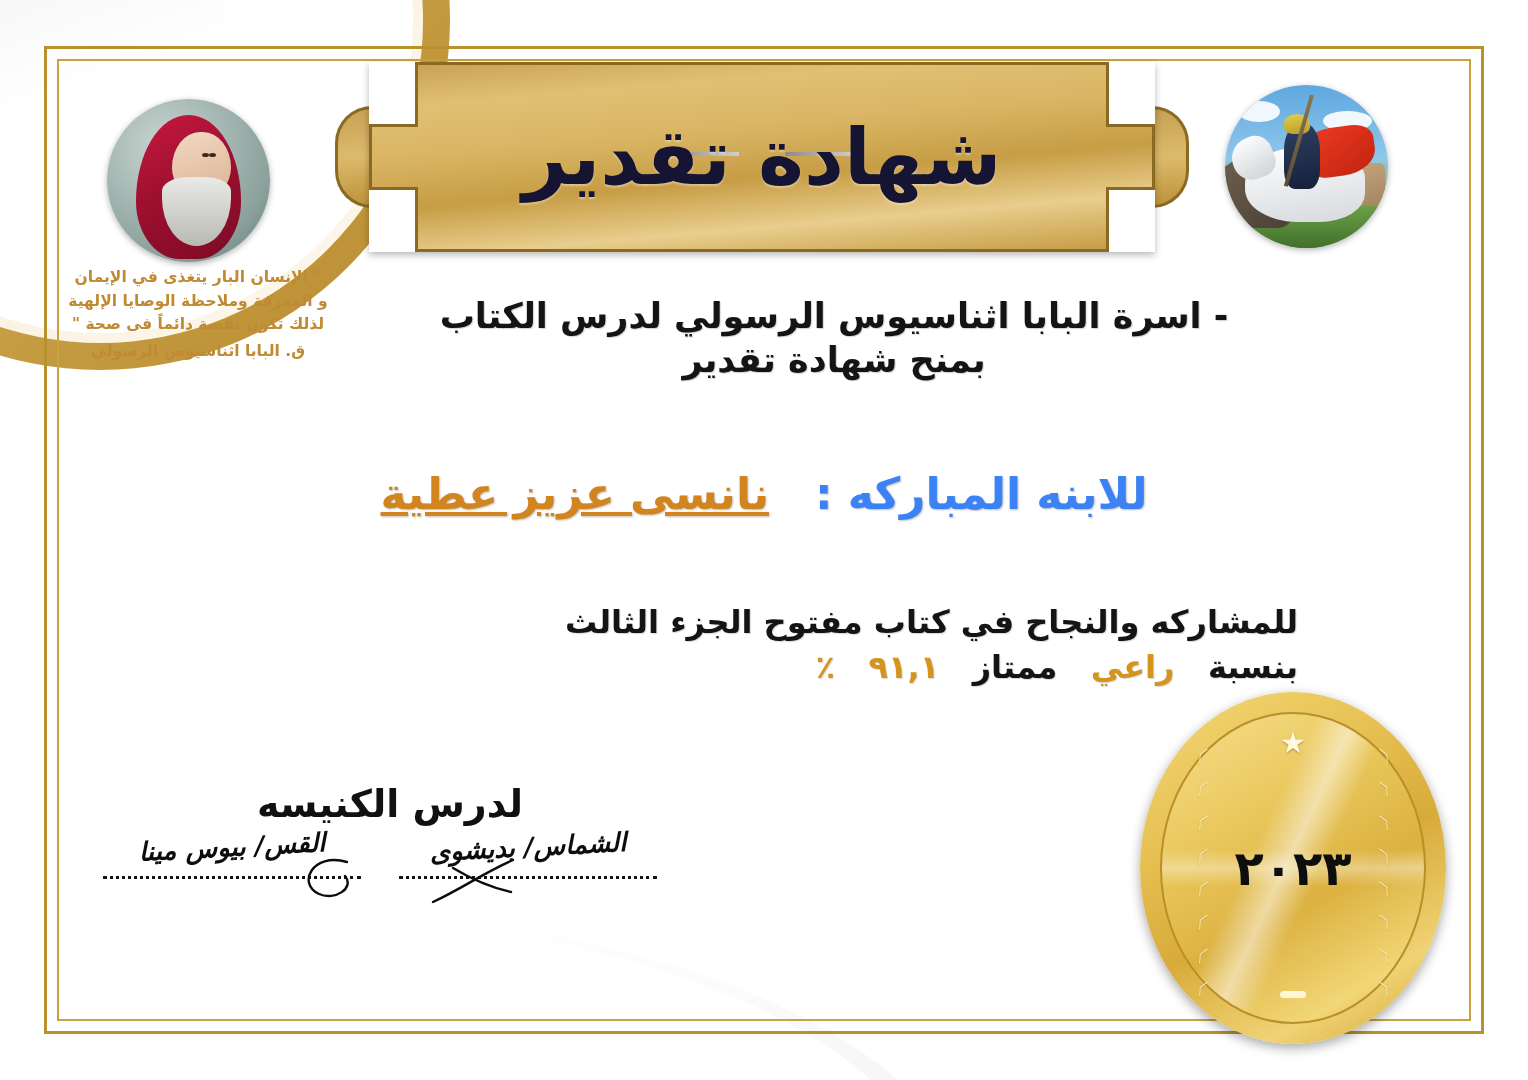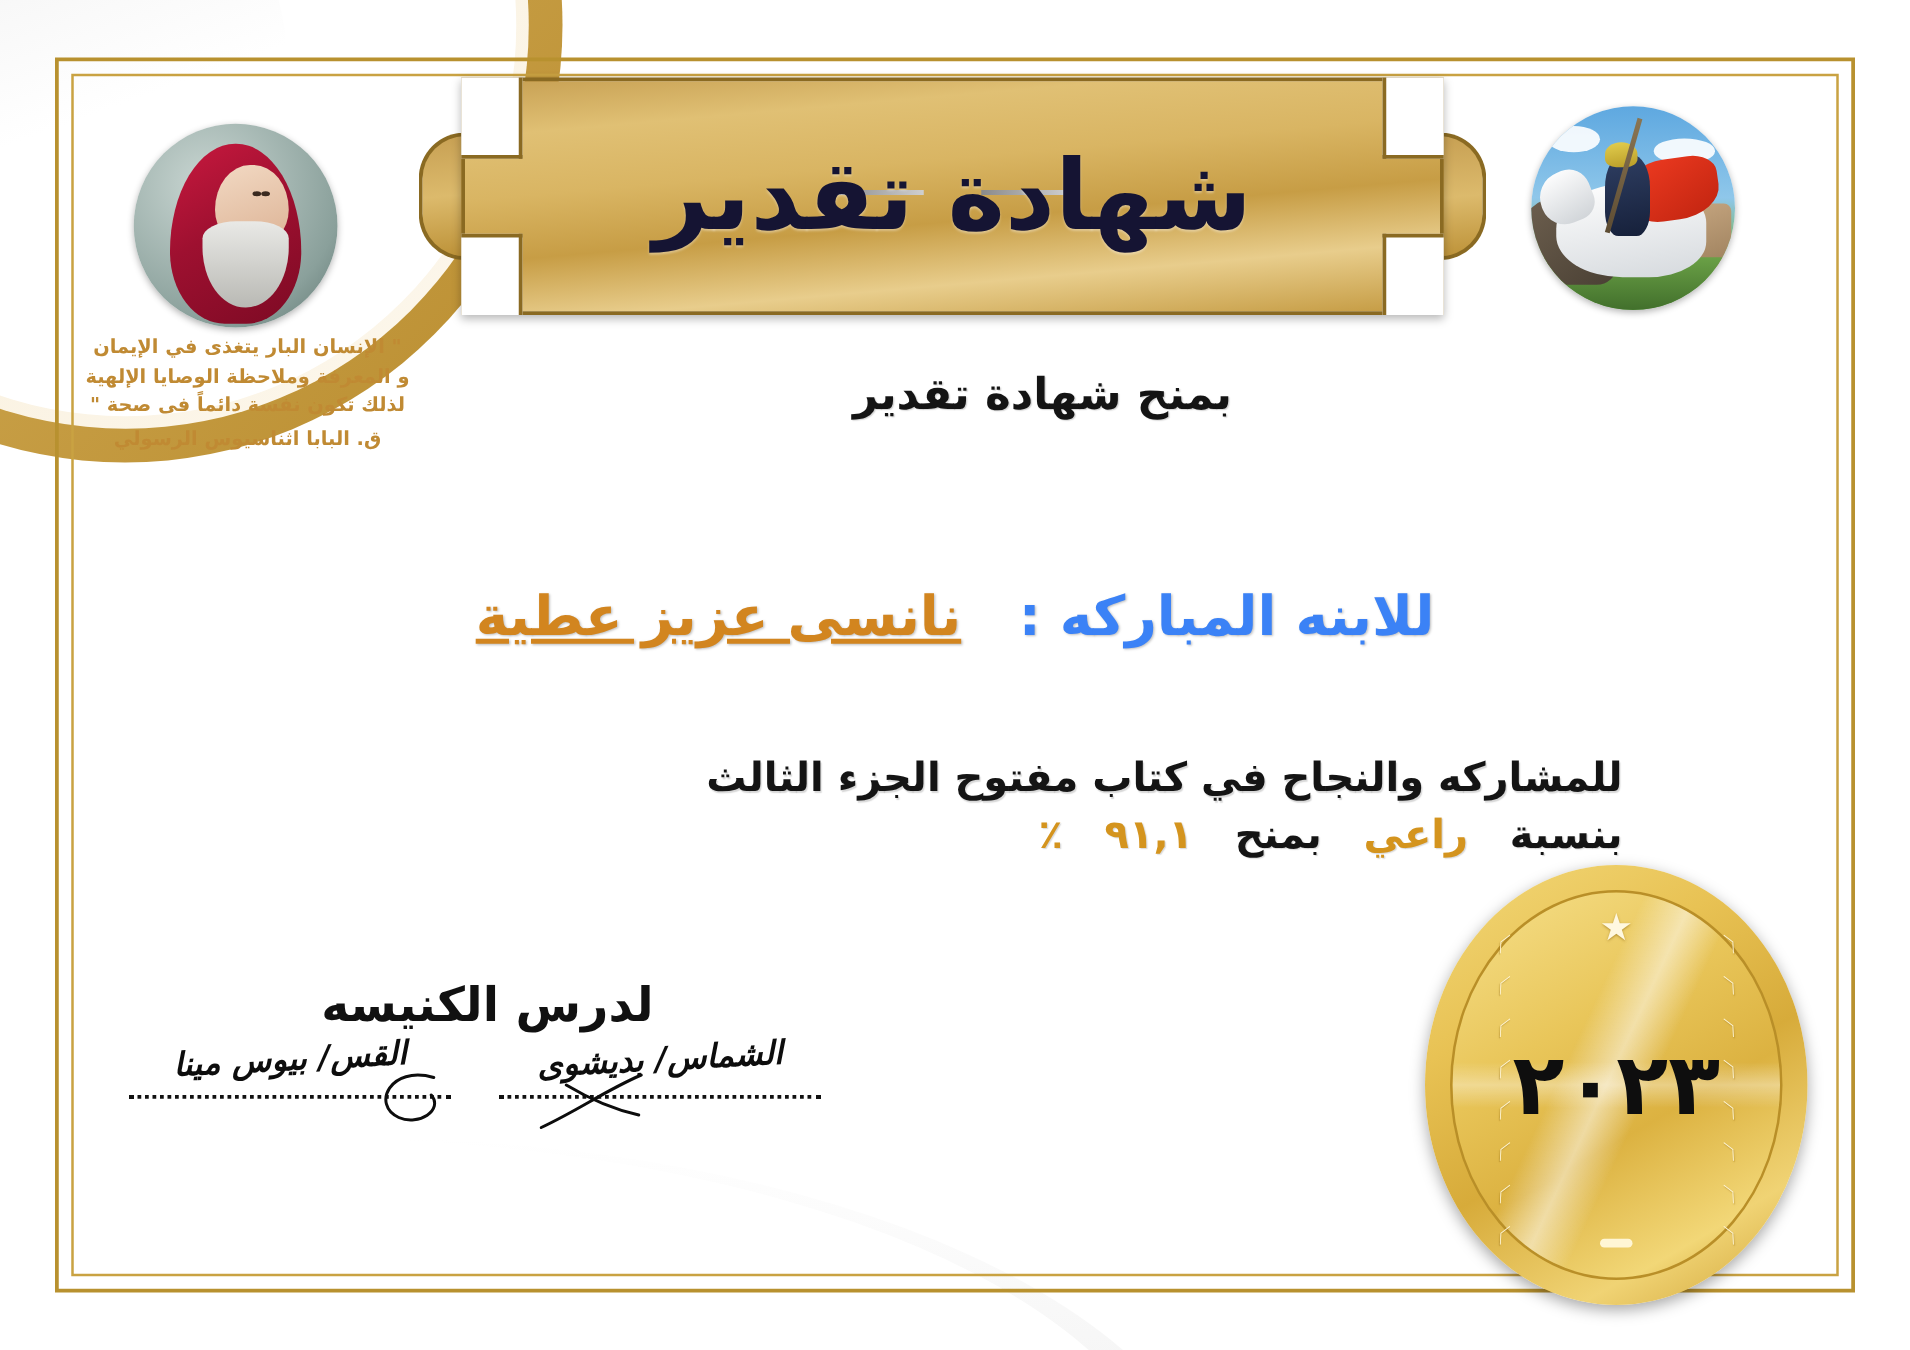--- a/index.html
+++ b/index.html
@@ -338,21 +338,21 @@
     text-shadow:0 1px 1px rgba(150,110,20,.6);
   }
   .laurel.l{left:30px;}
   .laurel.r{right:30px;}
   .laurel span{display:block;}
   .laurel.l span{transform:rotate(28deg);}
   .laurel.r span{transform:rotate(-28deg) scaleX(-1);}
   .seal-year{
     position:absolute;inset:0;
     display:flex;align-items:center;justify-content:center;
-    color:#0e0e0e;font-size:68px;font-weight:700;
+    color:#0e0e0e;font-size:48px;font-weight:700;
     letter-spacing:2px;
     z-index:5;
   }
   .seal-bottom-dot{
     position:absolute;left:50%;bottom:46px;transform:translateX(-50%);
     width:26px;height:7px;border-radius:4px;background:#fff6d5;
   }
 </style>
 </head>
 <body>
@@ -415,37 +415,38 @@
   </div>
 
   <div class="quote">
     <div>" الإنسان البار يتغذى في الإيمان</div>
     <div>و المعرفة وملاحظة الوصايا الإلهية</div>
     <div>لذلك تكون نفسة دائماً فى صحة "</div>
     <div class="quote-author">ق. البابا اثناسيوس الرسولي</div>
   </div>
 
   <div class="body-block">
+    <div class="body-line">- اسرة البابا اثناسيوس الرسولي لدرس الكتاب</div>
     <div class="body-line">بمنح شهادة تقدير</div>
   </div>
 
   <div class="recipient-row">
     <span class="recipient-label">للابنه المباركه :</span>
     <span>&nbsp;</span>
     <span class="recipient-name">نانسى عزيز عطية</span>
   </div>
 
   <div class="award-block">
     <div class="award-line">للمشاركه والنجاح في كتاب مفتوح الجزء الثالث</div>
     <div class="award-line">
       <span>بنسبة</span>
       <span>&nbsp;</span>
       <span class="grade">راعي</span>
       <span>&nbsp;</span>
-      <span>بمنح</span>
+      <span>ممتاز</span>
       <span>&nbsp;</span>
       <span class="pct">٩١,١</span>
       <span>&nbsp;</span>
       <span class="pct">٪</span>
     </div>
   </div>
 
   <div class="sig-title">لدرس الكنيسه</div>
 
   <div class="sig-row">

